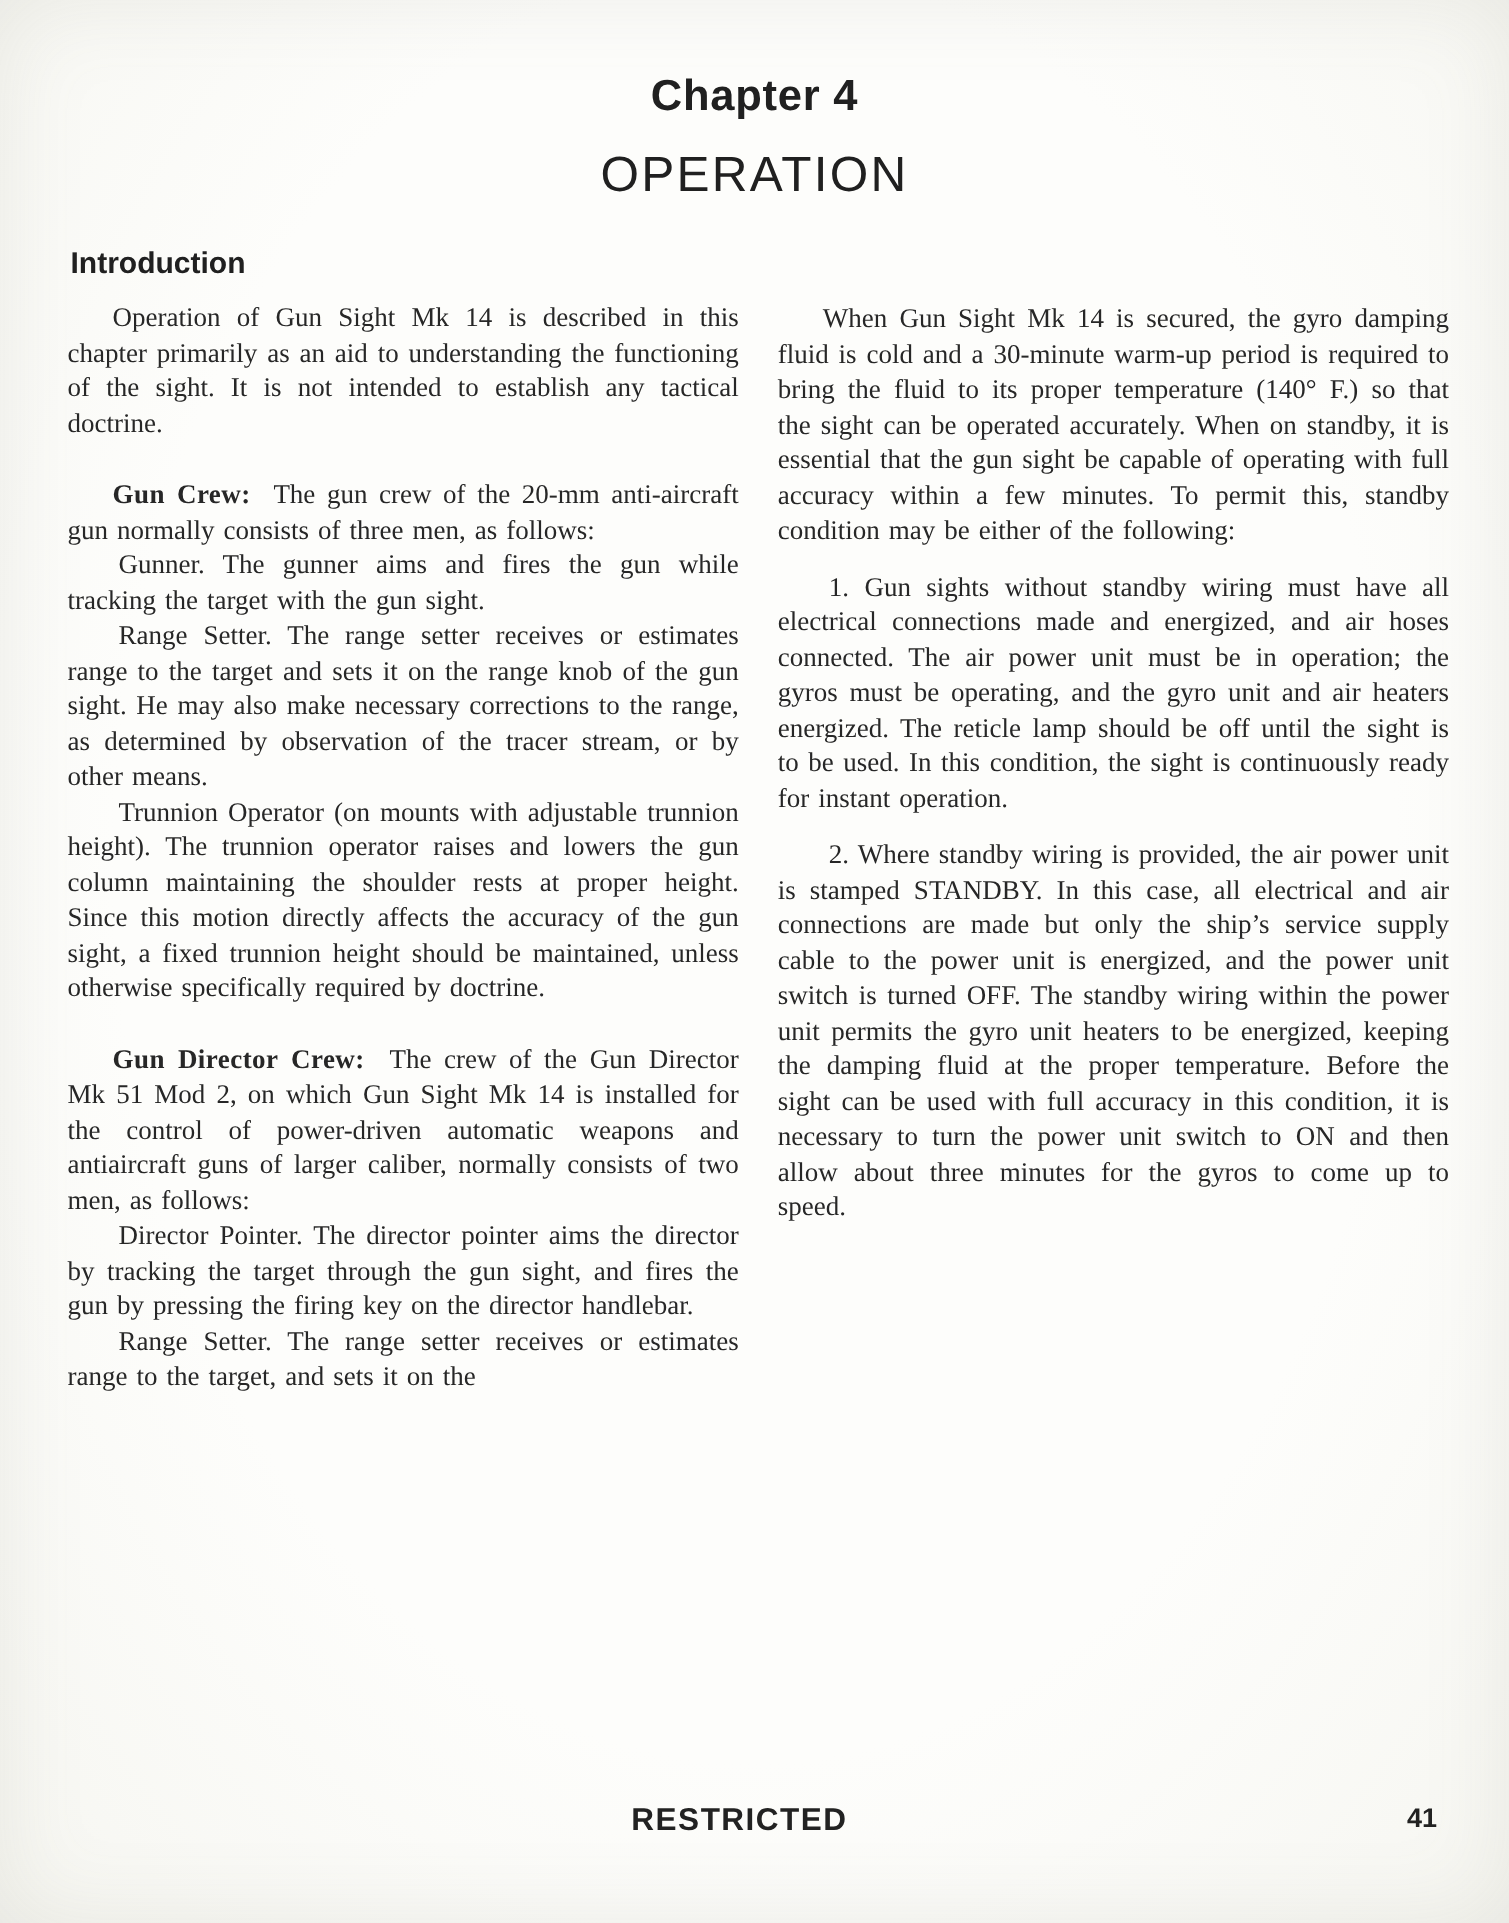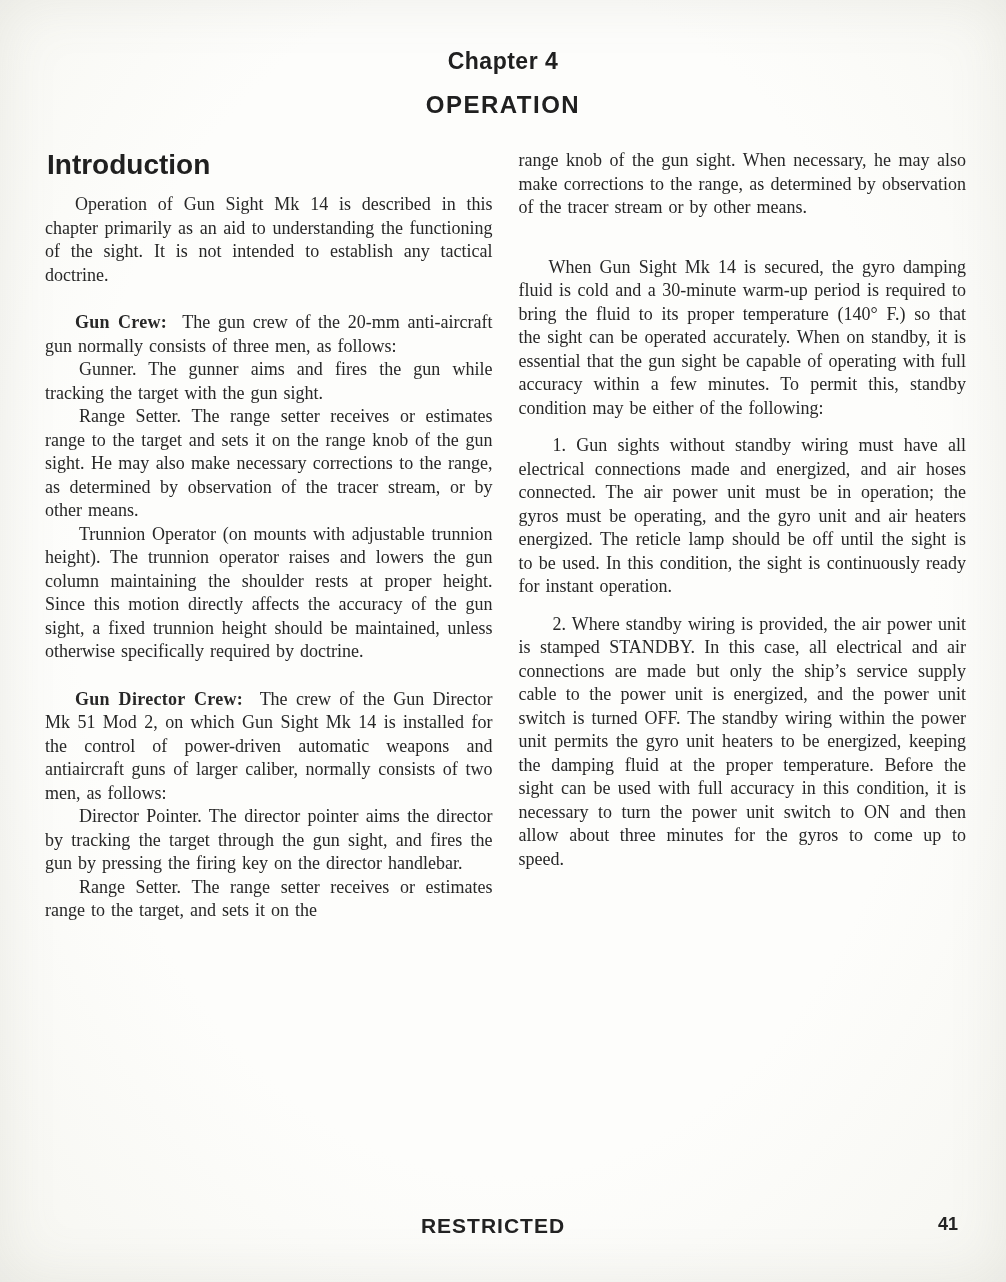--- a/index.html
+++ b/index.html
@@ -10,55 +10,55 @@
     background:#fcfcf9;
     background-image: radial-gradient(ellipse at 50% 45%, #fdfdfb 60%, #f6f6f1 100%);
     box-shadow: inset 0 0 60px rgba(120,120,110,0.12);
     overflow:hidden;
     color:#262626;
     font-family:"Liberation Serif", serif;
   }
   .header { text-align:center; padding-top:48px; }
   .chapter {
     font-family:"Liberation Sans", sans-serif;
-    font-weight:700; font-size:23px; letter-spacing:0.5px;
+    font-weight:700; font-size:29px; letter-spacing:0.5px;
     color:#202020; margin-bottom:16px;
   }
   .doc-title {
     font-family:"Liberation Sans", sans-serif;
-    font-weight:700; font-size:24px; letter-spacing:1.5px;
+    font-weight:400; font-size:33px; letter-spacing:1.5px;
     color:#202020;
   }
   .columns {
     display:flex;
     padding:30px 40px 0 45px;
     gap:26px;
   }
   .col { width:450px; }
   .h-section {
     font-family:"Liberation Sans", sans-serif;
-    font-weight:700; font-size:28px; color:#202020;
+    font-weight:700; font-size:20px; color:#202020;
     margin:0 0 12px 2px;
   }
   .para {
     margin:0;
     font-size:18px; line-height:23.5px;
     text-align:justify;
     text-indent:30px;
     word-spacing:1.5px;
     color:#272727;
   }
   .para.no-indent { text-indent:0; }
   .para.sub { text-indent:34px; }
   .runin { font-weight:700; letter-spacing:0.3px; }
   .gap-md { height:14px; }
   .gap-lg { height:24px; }
   .gap-xl { height:36px; }
   .footer {
-    position:absolute; left:0; right:0; bottom:42px; height:26px;
+    position:absolute; left:0; right:0; bottom:54px; height:26px;
   }
   .classification {
     position:absolute; left:0; right:0; text-align:center;
     font-family:"Liberation Sans", sans-serif;
     font-weight:700; font-size:21px; letter-spacing:1px; color:#222;
     transform:translateX(-10px);
   }
   .page-number {
     position:absolute; right:48px; top:0;
     font-family:"Liberation Sans", sans-serif;
@@ -89,21 +89,20 @@
       <p class="para sub">Trunnion Operator (on mounts with adjustable trunnion height). The trunnion operator raises and lowers the gun column maintaining the shoulder rests at proper height. Since this motion directly affects the accuracy of the gun sight, a fixed trunnion height should be maintained, unless otherwise specifically required by doctrine.</p>
 
       <div class="gap-lg"></div>
 
       <p class="para"><span class="runin">Gun Director Crew:</span>&nbsp; <span>The crew of the Gun Director Mk 51 Mod 2, on which Gun Sight Mk 14 is installed for the control of power-driven automatic weapons and antiaircraft guns of larger caliber, normally consists of two men, as follows:</span></p>
       <p class="para sub">Director Pointer. The director pointer aims the director by tracking the target through the gun sight, and fires the gun by pressing the firing key on the director handlebar.</p>
       <p class="para sub">Range Setter. The range setter receives or estimates range to the target, and sets it on the</p>
     </div>
 
     <div class="col">
-      <p class="para no-indent">range knob of the gun sight. When necessary, he may also make corrections to the range, as determined by observation of the tracer stream or by other means.</p>
 
       <div class="gap-xl"></div>
 
       <p class="para">When Gun Sight Mk 14 is secured, the gyro damping fluid is cold and a 30-minute warm-up period is required to bring the fluid to its proper temperature (140° F.) so that the sight can be operated accurately. When on standby, it is essential that the gun sight be capable of operating with full accuracy within a few minutes. To permit this, standby condition may be either of the following:</p>
 
       <div class="gap-md"></div>
 
       <p class="para sub"><span>1.</span> <span>Gun sights without standby wiring must have all electrical connections made and energized, and air hoses connected. The air power unit must be in operation; the gyros must be operating, and the gyro unit and air heaters energized. The reticle lamp should be off until the sight is to be used. In this condition, the sight is continuously ready for instant operation.</span></p>
 
       <div class="gap-md"></div>

